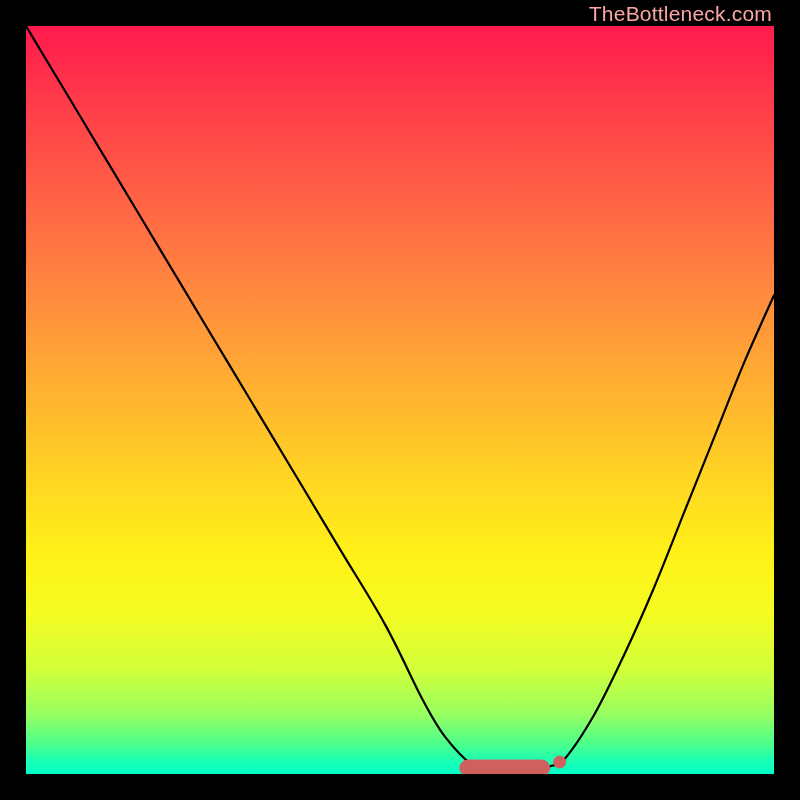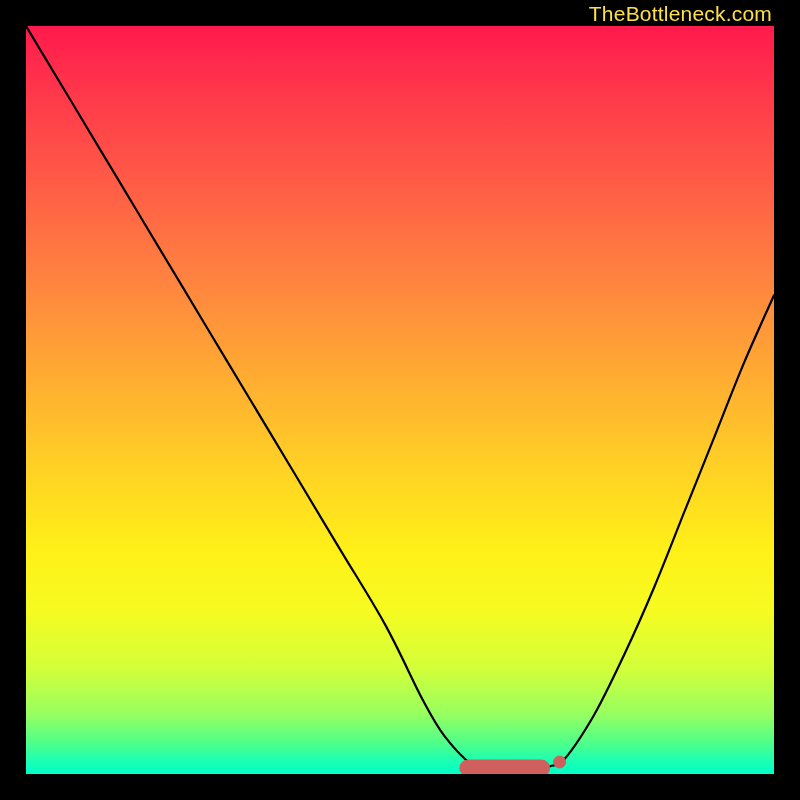--- a/index.html
+++ b/index.html
@@ -46,21 +46,21 @@
     position: absolute;
     left: 0;
     top: 0;
     width: 748px;
     height: 748px;
   }
   .watermark {
     position: absolute;
     top: 2px;
     right: 28px;
-    color: #fde047;
+    color: #fca5a5;
     font-size: 21px;
     font-weight: 500;
     letter-spacing: 0.2px;
     font-family: Arial, Helvetica, sans-serif;
   }
 </style>
 </head>
 <body>
 
 <div class="watermark">TheBottleneck.com</div>

